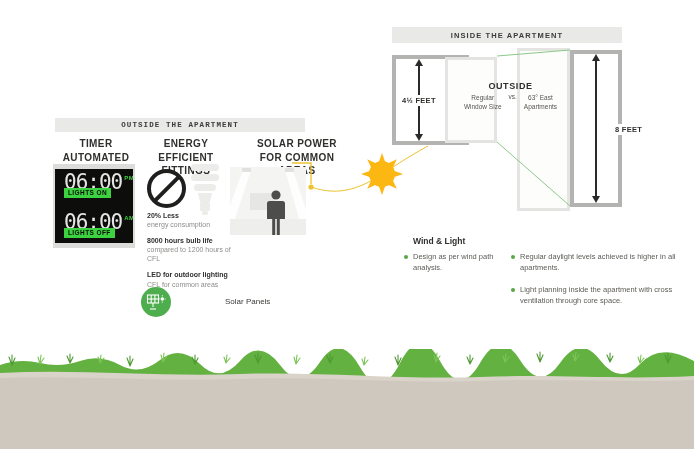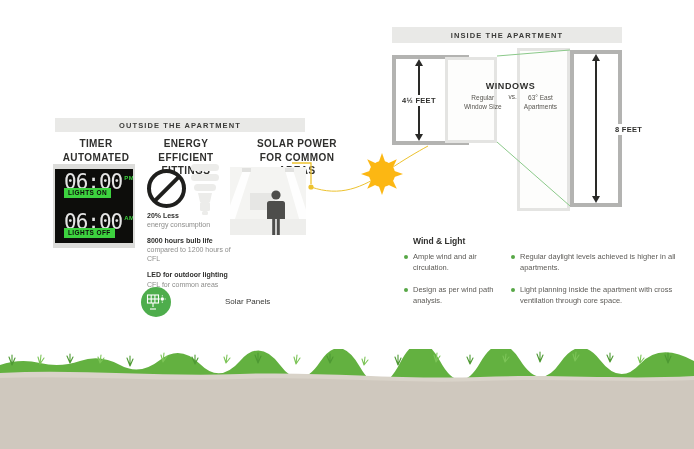--- a/index.html
+++ b/index.html
@@ -75,21 +75,21 @@
   .sp-circle{width:30px;height:30px;border-radius:50%;background:#4ead4c;
     display:flex;align-items:center;justify-content:center;}
   .sp-label{font-size:8px;color:#3a3a38;}
   svg{display:block;}
 </style>
 </head>
 <body>
 
 <div id="stage">
 
-  <div class="abs section-bar" style="left:55px;top:118px;width:250px;height:14px;">
+  <div class="abs section-bar" style="left:55px;top:118px;width:250px;height:14px;font-family:Liberation Mono, monospace;">
     <span>OUTSIDE THE APARTMENT</span>
   </div>
 
   <div class="abs col-title" style="left:46px;top:137px;width:100px;">TIMER AUTOMATED LIGHTING</div>
   <div class="abs col-title" style="left:141px;top:137px;width:90px;">ENERGY EFFICIENT FITTINGS</div>
   <div class="abs col-title" style="left:207px;top:137px;width:92px;margin-left:44px;">SOLAR POWER FOR COMMON AREAS</div>
 
   <div class="abs timer-frame" style="left:53px;top:164px;width:82px;height:84px;">
     <div class="timer-screen">
       <div class="clock-row" style="top:1px;">
@@ -185,21 +185,21 @@
     <div class="varrow" style="left:21px;top:6px;height:137px;"></div>
     <div class="feet-label" style="left:6px;top:70px;margin-left:33px;">8 FEET</div>
   </div>
 
   <svg class="abs" style="left:0;top:0;z-index:4;pointer-events:none;" width="694" height="449" viewBox="0 0 694 449">
     <line x1="497" y1="56" x2="570" y2="50" stroke="#8bc98a" stroke-width="1"></line>
     <line x1="497" y1="142" x2="570" y2="206" stroke="#8bc98a" stroke-width="1"></line>
   </svg>
 
   <div class="abs" style="left:448px;top:81px;width:125px;z-index:5;">
-    <div class="windows-head">WINDOWS</div>
+    <div class="windows-head">OUTSIDE</div>
     <div class="compare-row">
       <div class="compare-col">
         <div>Regular</div>
         <div>Window Size</div>
       </div>
       <div class="compare-vs">vs.</div>
       <div class="compare-col">
         <div>63° East</div>
         <div>Apartments</div>
       </div>
@@ -220,24 +220,20 @@
       <polygon points="382,153 385.8,163.7 378.2,163.7"></polygon>
       <polygon points="396.8,159.2 386.6,164 392,169.4"></polygon>
       <circle cx="382" cy="174" r="13"></circle>
     </g>
   </svg>
 
   <div class="abs wl-title" style="left:413px;top:236px;">Wind &amp; Light</div>
   <div class="abs" style="left:404px;top:252px;width:96px;">
     <div class="bullet">
       <div class="bullet-dot"></div>
-      <div class="bullet-text">Ample wind and air circulation.</div>
-    </div>
-    <div class="bullet">
-      <div class="bullet-dot"></div>
       <div class="bullet-text">Design as per wind path analysis.</div>
     </div>
   </div>
   <div class="abs" style="left:511px;top:252px;width:176px;">
     <div class="bullet">
       <div class="bullet-dot"></div>
       <div class="bullet-text">Regular daylight levels achieved is higher in all apartments.</div>
     </div>
     <div class="bullet">
       <div class="bullet-dot"></div>

